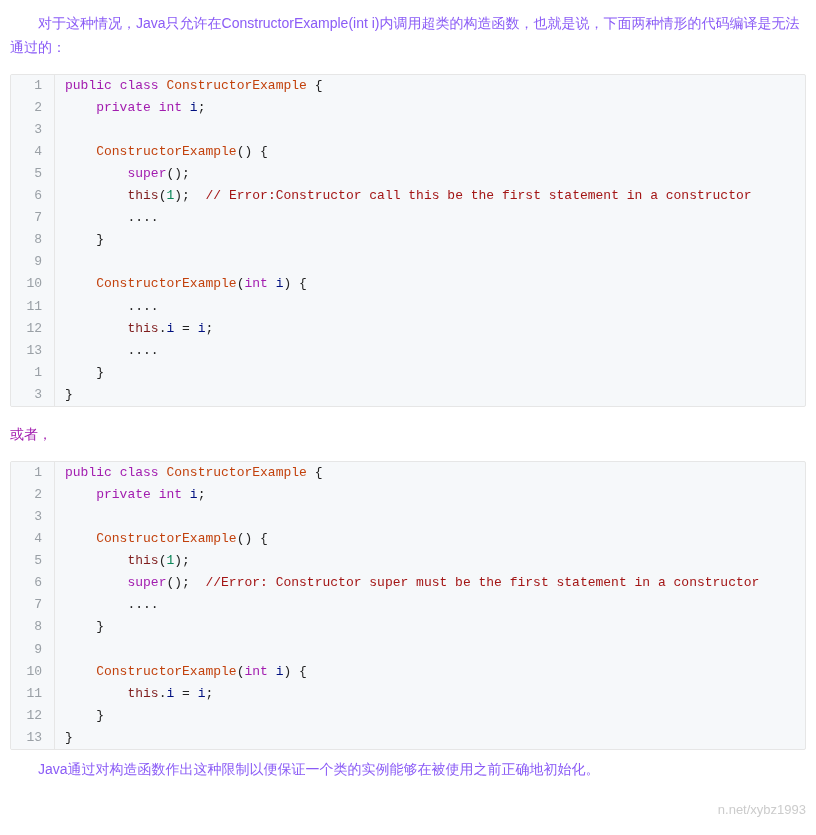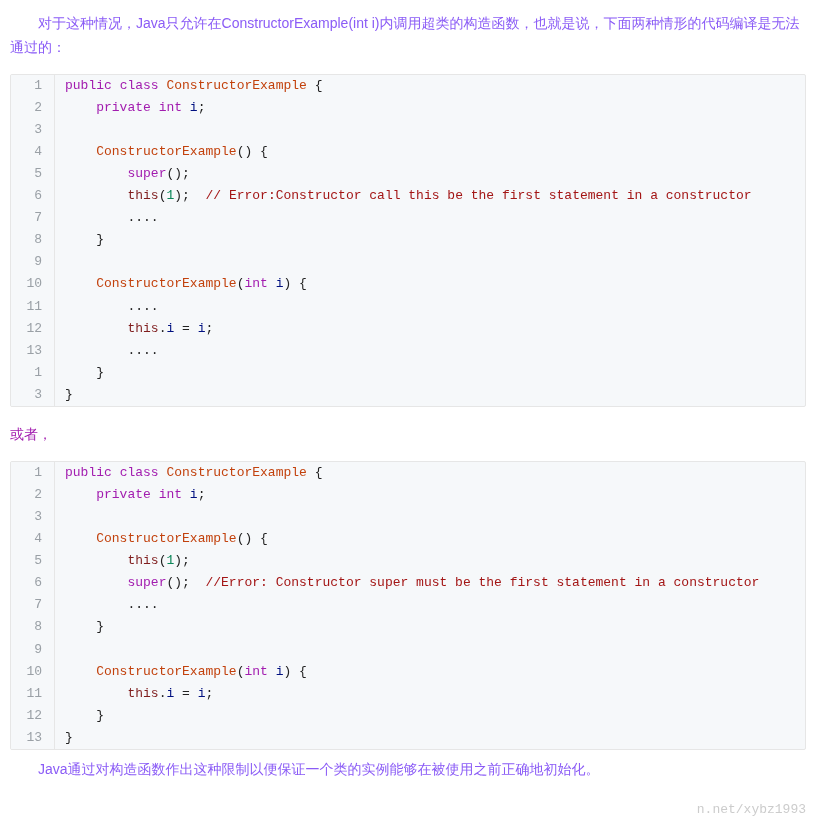--- a/index.html
+++ b/index.html
@@ -54,21 +54,21 @@
   .this { color: #7f1d1d; }
   .num  { color: #098658; }
   .prop { color: #001080; }
   .err  { color: #a31515; }
   .watermark {
     position: fixed;
     right: 10px;
     bottom: 14px;
     color: #ccc;
     font-size: 13px;
-    font-family: Liberation Mono, monospace;
+    font-family: Liberation Sans, sans-serif;
     pointer-events: none;
   }
 </style>
 </head>
 <body>
 
 <p class="prose">对于这种情况，Java只允许在ConstructorExample(int i)内调用超类的构造函数，也就是说，下面两种情形的代码编译是无法通过的：</p>
 
 <div class="code-block" id="cb1">
     <div class="code-line"><div class="gutter">1</div><div class="code"><span class="kw">public</span><span> </span><span class="kw">class</span><span> </span><span class="cls">ConstructorExample</span><span> {</span></div></div>

